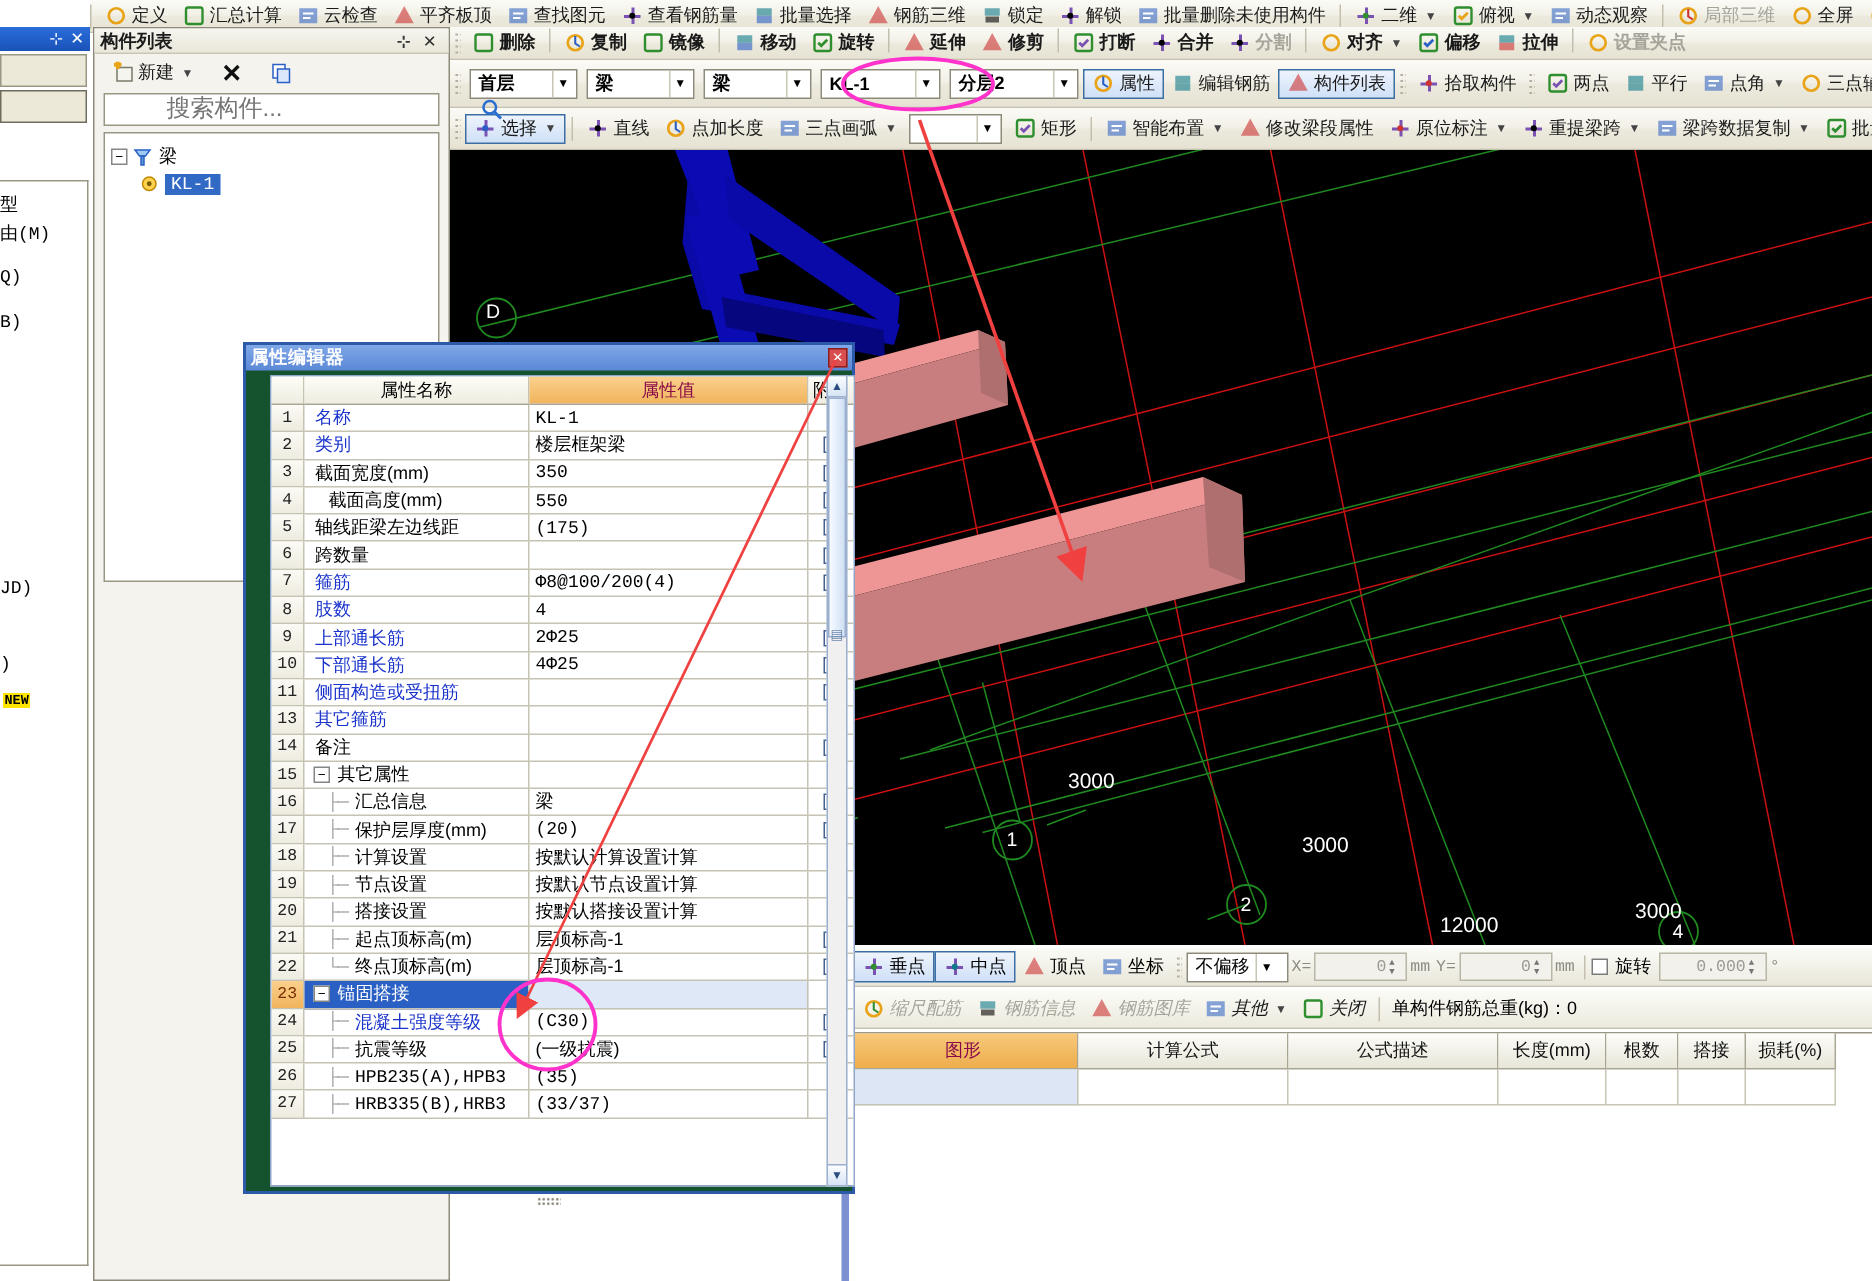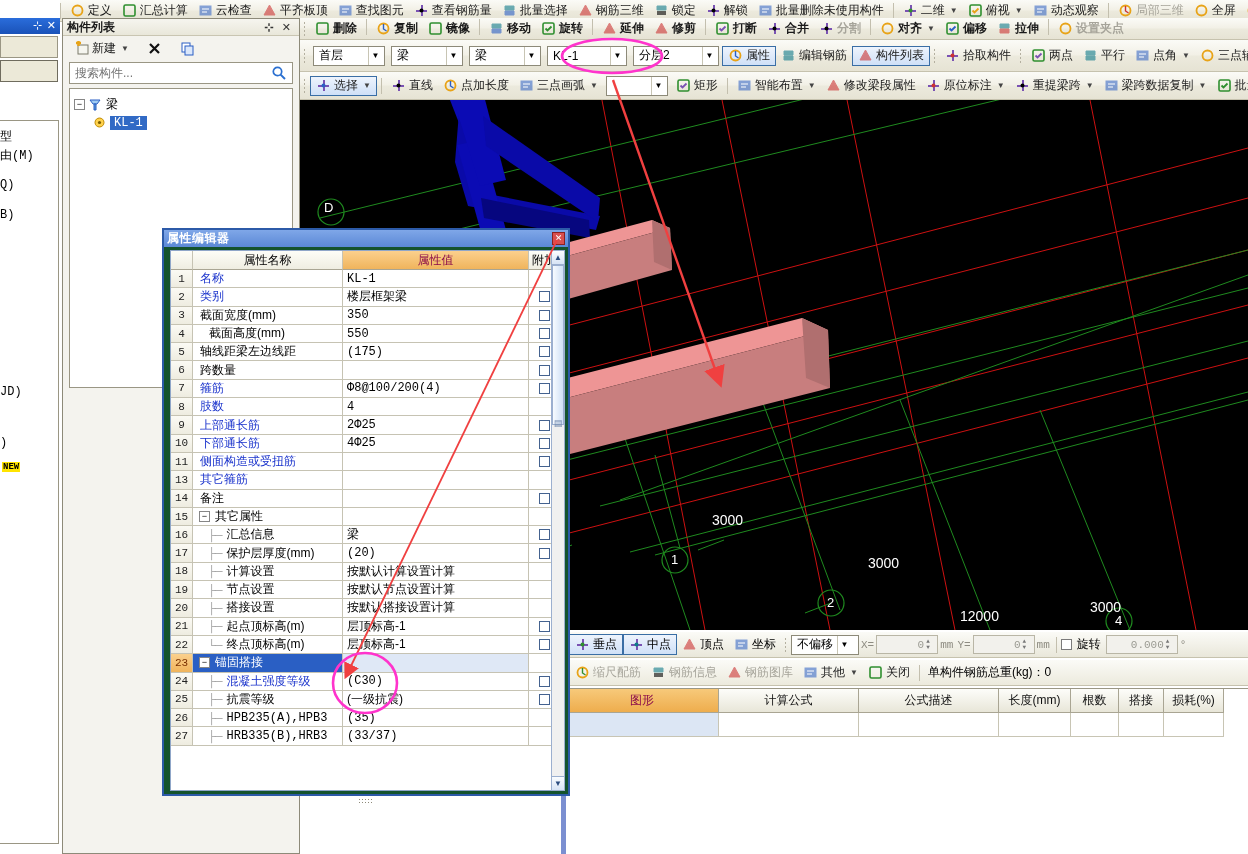--- a/index.html
+++ b/index.html
@@ -54,22 +54,22 @@
   #complist { position:absolute; left:62px; top:18px; width:238px; height:836px;
       background:#f4f3ee; border:1px solid #8d8a79; }
   #complist .title { height:17px; background: linear-gradient(to bottom,#f6f5ef,#e9e7da);
       border-bottom:1px solid #c9c5b2; display:flex; align-items:center; padding:0 4px;
       font-size:12px; color:#1b1b1b; font-weight:bold; }
   #complist .title .sp { flex:1; }
   #complist .title .pin, #complist .title .cls { font-size:11px; color:#333; padding:0 4px; }
   #complist .ctoolbar { height:24px; display:flex; align-items:center; padding:0 6px; gap:8px; }
   .searchrow { margin:2px 6px 4px 6px; height:22px; border:1px solid #9a9684; background:#fff;
       display:flex; align-items:center; }
-  .searchrow input { border:none; outline:none; flex:1; font-size:12px; padding-left:5px;
-      color:#444; font-family:"Liberation Sans",sans-serif; background:transparent; }
+  .searchrow input { border:none; outline:none; flex:1; font-size:16px; padding-left:5px;
+      color:#444; font-family:"Liberation Sans",sans-serif; background:transparent;margin-left:36px; }
   .searchbtn { width:26px; height:20px; display:flex; align-items:center; justify-content:center; }
   .treebox { margin:0 6px; border:1px solid #9a9684; background:#fff; height:300px;
       padding:6px 4px; }
   .tnode { display:flex; align-items:center; gap:3px; font-size:12px; padding:1px 0; }
   .tnode.child { margin-left:18px; }
   .expander { width:11px; height:11px; border:1px solid #868686; background:#fff;
       font-size:9px; line-height:9px; text-align:center; color:#000; flex:none; }
   .selnode { background:#316ac5; color:#fff; padding:0 4px;
       font-family:"Liberation Mono","DejaVu Sans Mono",monospace; }
 
@@ -119,21 +119,21 @@
 
   
   #propwin { position:absolute; left:162px; top:228px; width:408px; height:568px;
       background:#14532d; border:2px solid #2c5aa8; }
   #propwin .pw-title { height:17px; background: linear-gradient(to bottom,#7fa7e8,#5b88d6);
       display:flex; align-items:center; padding:0 3px; }
   #propwin .pw-title .t { color:#fff; font-size:12px; font-weight:bold; letter-spacing:0.5px; }
   #propwin .pw-title .sp { flex:1; }
   #propwin .pw-close { width:13px; height:13px; background:#d94f4f;
       border:1px solid #8c2020; color:#fff; font-size:9px; line-height:11px; text-align:center; }
-  .ptable { position:absolute; left:6px; top:20px; width:390px; bottom:3px; overflow:hidden;
+  .ptable { position:absolute; left:16px; top:20px; width:390px; bottom:3px; overflow:hidden;
       border:1px solid #8fa6c8; background:#fff; }
   .prow { display:flex; height:18.3px; font-size:12px; }
   .pnum { width:22px; border-right:1px solid #c6c3b3; border-bottom:1px solid #c6c3b3;
       background: linear-gradient(to bottom,#fbfaf4,#eeece0);
       display:flex; align-items:center; justify-content:center;
       font-size:11px; font-family:"Liberation Mono",monospace; color:#222; }
   .pname { width:150px; border-right:1px solid #c6c3b3; border-bottom:1px solid #c6c3b3;
       display:flex; align-items:center; padding-left:4px; gap:2px; overflow:hidden; white-space:nowrap; }
   .pval { flex:1; border-right:1px solid #c6c3b3; border-bottom:1px solid #c6c3b3;
       display:flex; align-items:center; padding-left:4px; overflow:hidden; white-space:nowrap; }
@@ -427,21 +427,21 @@
               <circle cx="7.5" cy="7.5" r="5" fill="none" stroke="#e8a317" stroke-width="1.8"></circle>
               <path d="M7.5 3v5l3 2" stroke="undefined" stroke-width="1.4" fill="none"></path>
             </svg></span>
           <span data-name="toolbar-item-label">设置夹点</span>
         </span>
       </span>
   </div>
 
   <div class="tb" data-name="toolbar-row-3" style="position:absolute;left:300px;top:40px;width:948px;height:32px;">
     <span class="grip" data-name="toolbar-grip"></span>
-    <span id="r3sel" style="display:flex;align-items:flex-end;">
+    <span id="r3sel" style="display:flex;align-items:flex-end;font-weight:bold;">
         <span class="combo" data-name="floor-selector" style="width: 72px; margin: 0px 3px;">
           <span data-name="floor-selector-value" style="flex: 1 1 0%;">首层</span>
           <span class="cb" data-name="chevron-down-icon">▼</span>
         </span>
         <span class="combo" data-name="category-selector" style="width: 72px; margin: 0px 3px;">
           <span data-name="category-selector-value" style="flex: 1 1 0%;">梁</span>
           <span class="cb" data-name="chevron-down-icon">▼</span>
         </span>
         <span class="combo" data-name="type-selector" style="width: 72px; margin: 0px 3px;">
           <span data-name="type-selector-value" style="flex: 1 1 0%;">梁</span>
@@ -848,21 +848,21 @@
       <span data-name="rotate-value">0.000</span>
       <span class="spinarr" data-name="rotate-stepper">
           <span>▲</span>
           <span>▼</span>
         </span>
     </span>
     <span class="flabel" data-name="rotate-unit">°</span>
   </div>
 
   <div id="rebar-bar" data-name="rebar-toolbar">
-    <span id="rebaritems" style="display:flex;align-items:flex-start;padding-left:4px;">
+    <span id="rebaritems" style="display:flex;align-items:flex-start;padding-left:4px;font-style:italic;">
         <span class="tbi dis" data-name="scale-rebar-button">
           <span class="ic" data-name="scale-rebar-icon"><svg width="15" height="15" viewBox="0 0 15 15">
               <circle cx="7.5" cy="7.5" r="5" fill="none" stroke="#e8a317" stroke-width="1.8"></circle>
               <path d="M7.5 3v5l3 2" stroke="#2f8f2f" stroke-width="1.4" fill="none"></path>
             </svg></span>
           <span data-name="toolbar-item-label">缩尺配筋</span>
         </span>
         <span class="tbi dis" data-name="rebar-info-button">
           <span class="ic" data-name="rebar-info-icon"><svg width="15" height="15" viewBox="0 0 15 15">
               <path d="M3 3h9v4H3z" fill="#0f7b8a" opacity=".6" stroke="#0f7b8a"></path>

